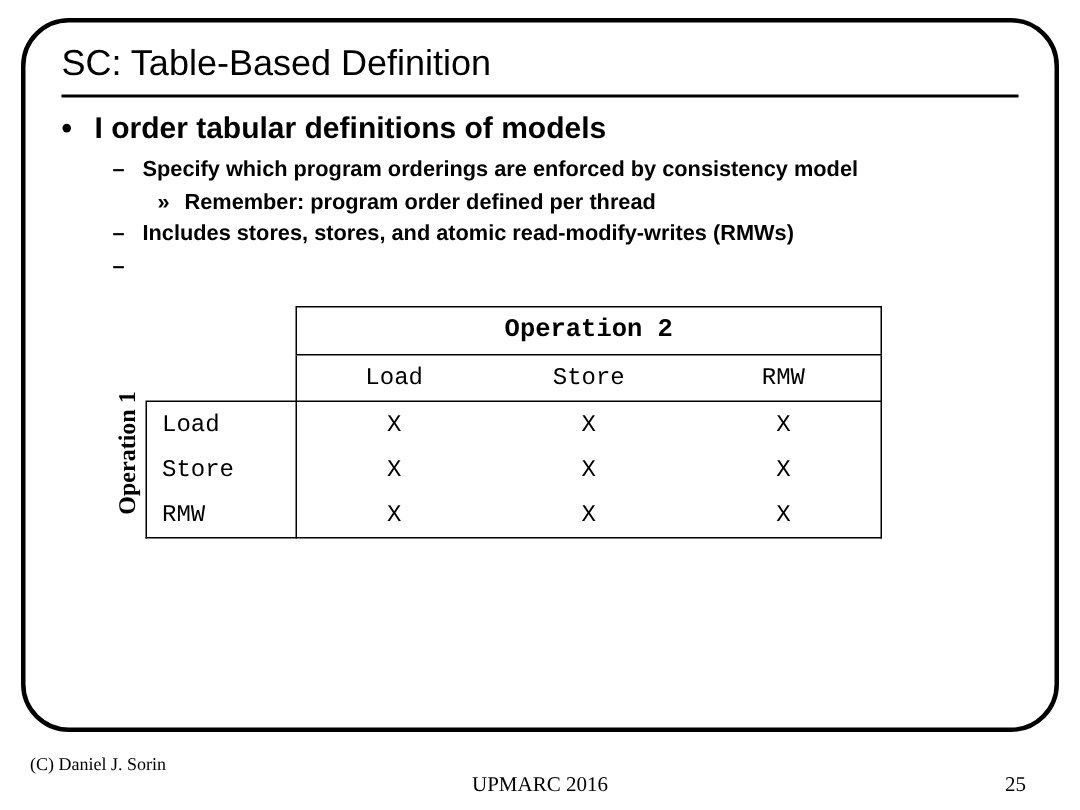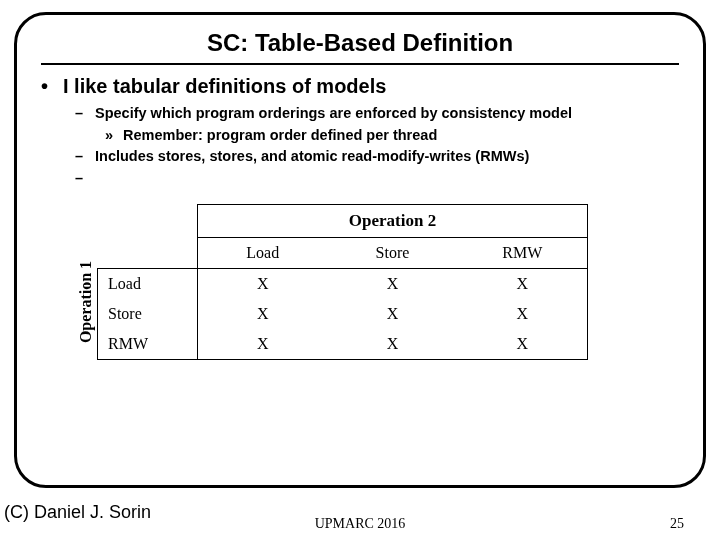--- a/index.html
+++ b/index.html
@@ -14,23 +14,22 @@
     position: absolute;
     top: 12px;
     left: 14px;
     width: 692px;
     height: 476px;
     border: 3px solid #000;
     border-radius: 32px;
     padding: 14px 24px 10px 24px;
   }
   .title {
-    text-align: center;
     font-size: 24px;
-    font-weight: bold;
+    font-weight: normal;
     color: #000;
   }
   .title-rule {
     border: none;
     border-top: 2px solid #000;
     margin: 6px 0 10px 0;
   }
   .bullets {
     color: #000;
   }
@@ -73,21 +72,21 @@
   }
   .vlabel span {
     transform: rotate(-90deg);
     white-space: nowrap;
     font-family: "Times New Roman", Times, serif;
     font-weight: bold;
     font-size: 16px;
   }
   .tbl {
     border-collapse: collapse;
-    font-family: Liberation Serif, serif;
+    font-family: Liberation Mono, monospace;
   }
   .tbl td, .tbl th {
     padding: 6px 10px;
   }
   .op2-header {
     text-align: center;
     font-weight: bold;
     font-size: 17px;
     border-top: 1px solid #000;
     border-right: 1px solid #000;
@@ -124,24 +123,24 @@
   .lastrow td { border-bottom: 1px solid #000; }
   .footer {
     position: absolute;
     left: 0;
     bottom: 0;
     width: 720px;
     height: 46px;
   }
   .copyright {
     position: absolute;
-    left: 4px;
+    left: 20px;
     top: 8px;
-    font-family: Liberation Sans, sans-serif;
-    font-size: 18px;
+    font-family: Liberation Serif, serif;
+    font-size: 12px;
   }
   .conf {
     position: absolute;
     left: 0;
     width: 720px;
     text-align: center;
     top: 22px;
     font-family: "Times New Roman", Times, serif;
     font-size: 14px;
   }
@@ -156,21 +155,21 @@
 </head>
 <body>
 
 <div class="slide-frame">
   <div class="title">SC: Table-Based Definition</div>
   <hr class="title-rule">
 
   <div class="bullets">
     <div class="l1">
       <span class="dot">•</span>
-      <span>I like tabular definitions of models</span>
+      <span>I order tabular definitions of models</span>
     </div>
     <div class="l2">
       <span class="dash">–</span>
       <span>Specify which program orderings are enforced by consistency model</span>
     </div>
     <div class="l3">
       <span class="raquo">»</span>
       <span>Remember: program order defined per thread</span>
     </div>
     <div class="l2">

